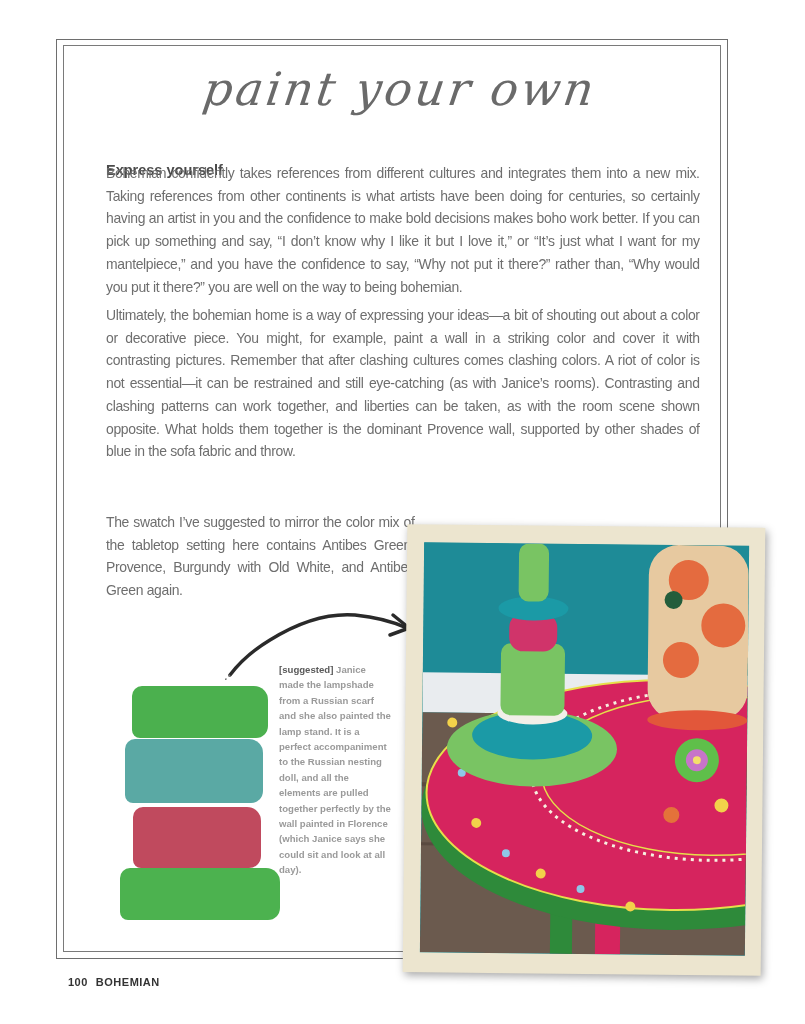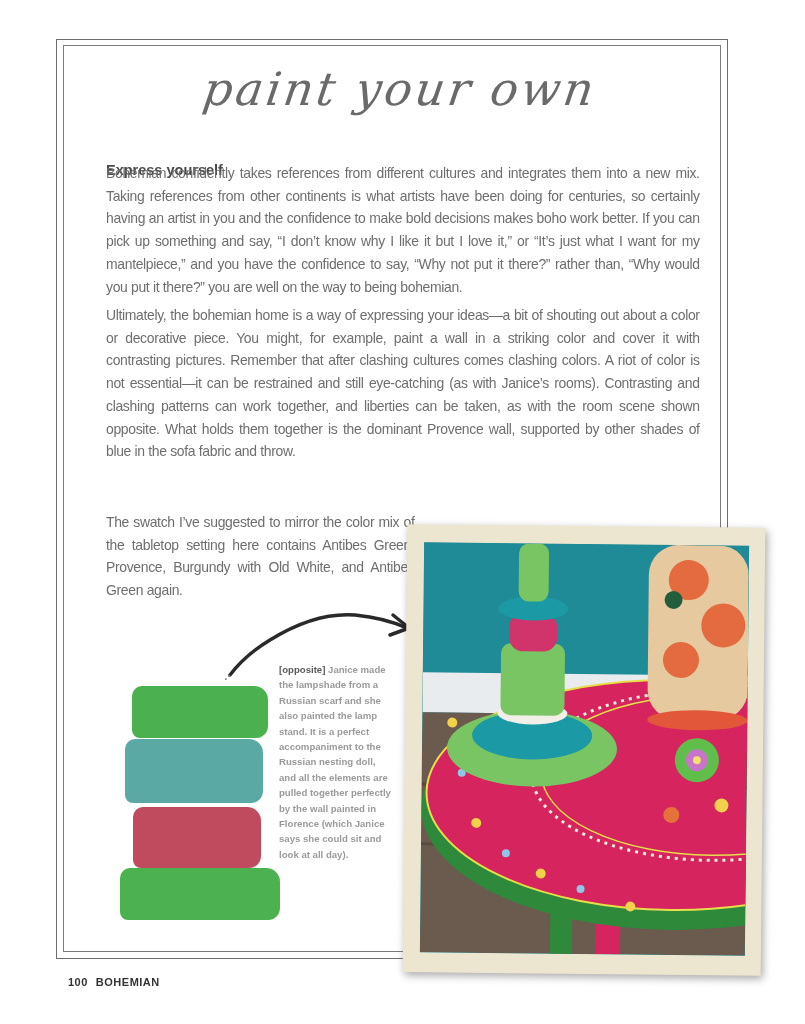--- a/index.html
+++ b/index.html
@@ -41,21 +41,21 @@
   <path d="M168 15 L 184 28 L 165 35" stroke="#2a2a2a" stroke-width="3.5" fill="none" stroke-linecap="round" stroke-linejoin="round"></path>
 </svg>
 
 <div>
   <div class="swatch" style="left:132px;top:686px;width:136px;height:52px;background:#4bb04e;"></div>
   <div class="swatch" style="left:125px;top:739px;width:138px;height:64px;background:#5aa9a4;"></div>
   <div class="swatch" style="left:133px;top:807px;width:128px;height:61px;background:#c04a5e;"></div>
   <div class="swatch" style="left:120px;top:868px;width:160px;height:52px;background:#4cb24f;"></div>
 </div>
 
-<div class="caption"><span class="lead">[opposite]</span><span> Janice made the lampshade from a Russian scarf and she also painted the lamp stand. It is a perfect accompaniment to the Russian nesting doll, and all the elements are pulled together perfectly by the wall painted in Florence (which Janice says she could sit and look at all day).</span></div>
+<div class="caption"><span class="lead">[suggested]</span><span> Janice made the lampshade from a Russian scarf and she also painted the lamp stand. It is a perfect accompaniment to the Russian nesting doll, and all the elements are pulled together perfectly by the wall painted in Florence (which Janice says she could sit and look at all day).</span></div>
 
 <div class="photo">
   <div class="photo-inner">
     <svg width="325" height="410" viewBox="0 0 325 410">
       <rect x="0" y="0" width="325" height="140" fill="#1e8b97"></rect>
       <rect x="0" y="130" width="325" height="40" fill="#e9ecef"></rect>
       <rect x="0" y="170" width="325" height="240" fill="#6b5a4e"></rect>
       <rect x="0" y="240" width="325" height="4" fill="#5a4a40"></rect>
       <rect x="0" y="300" width="325" height="3" fill="#5a4a40"></rect>
 

